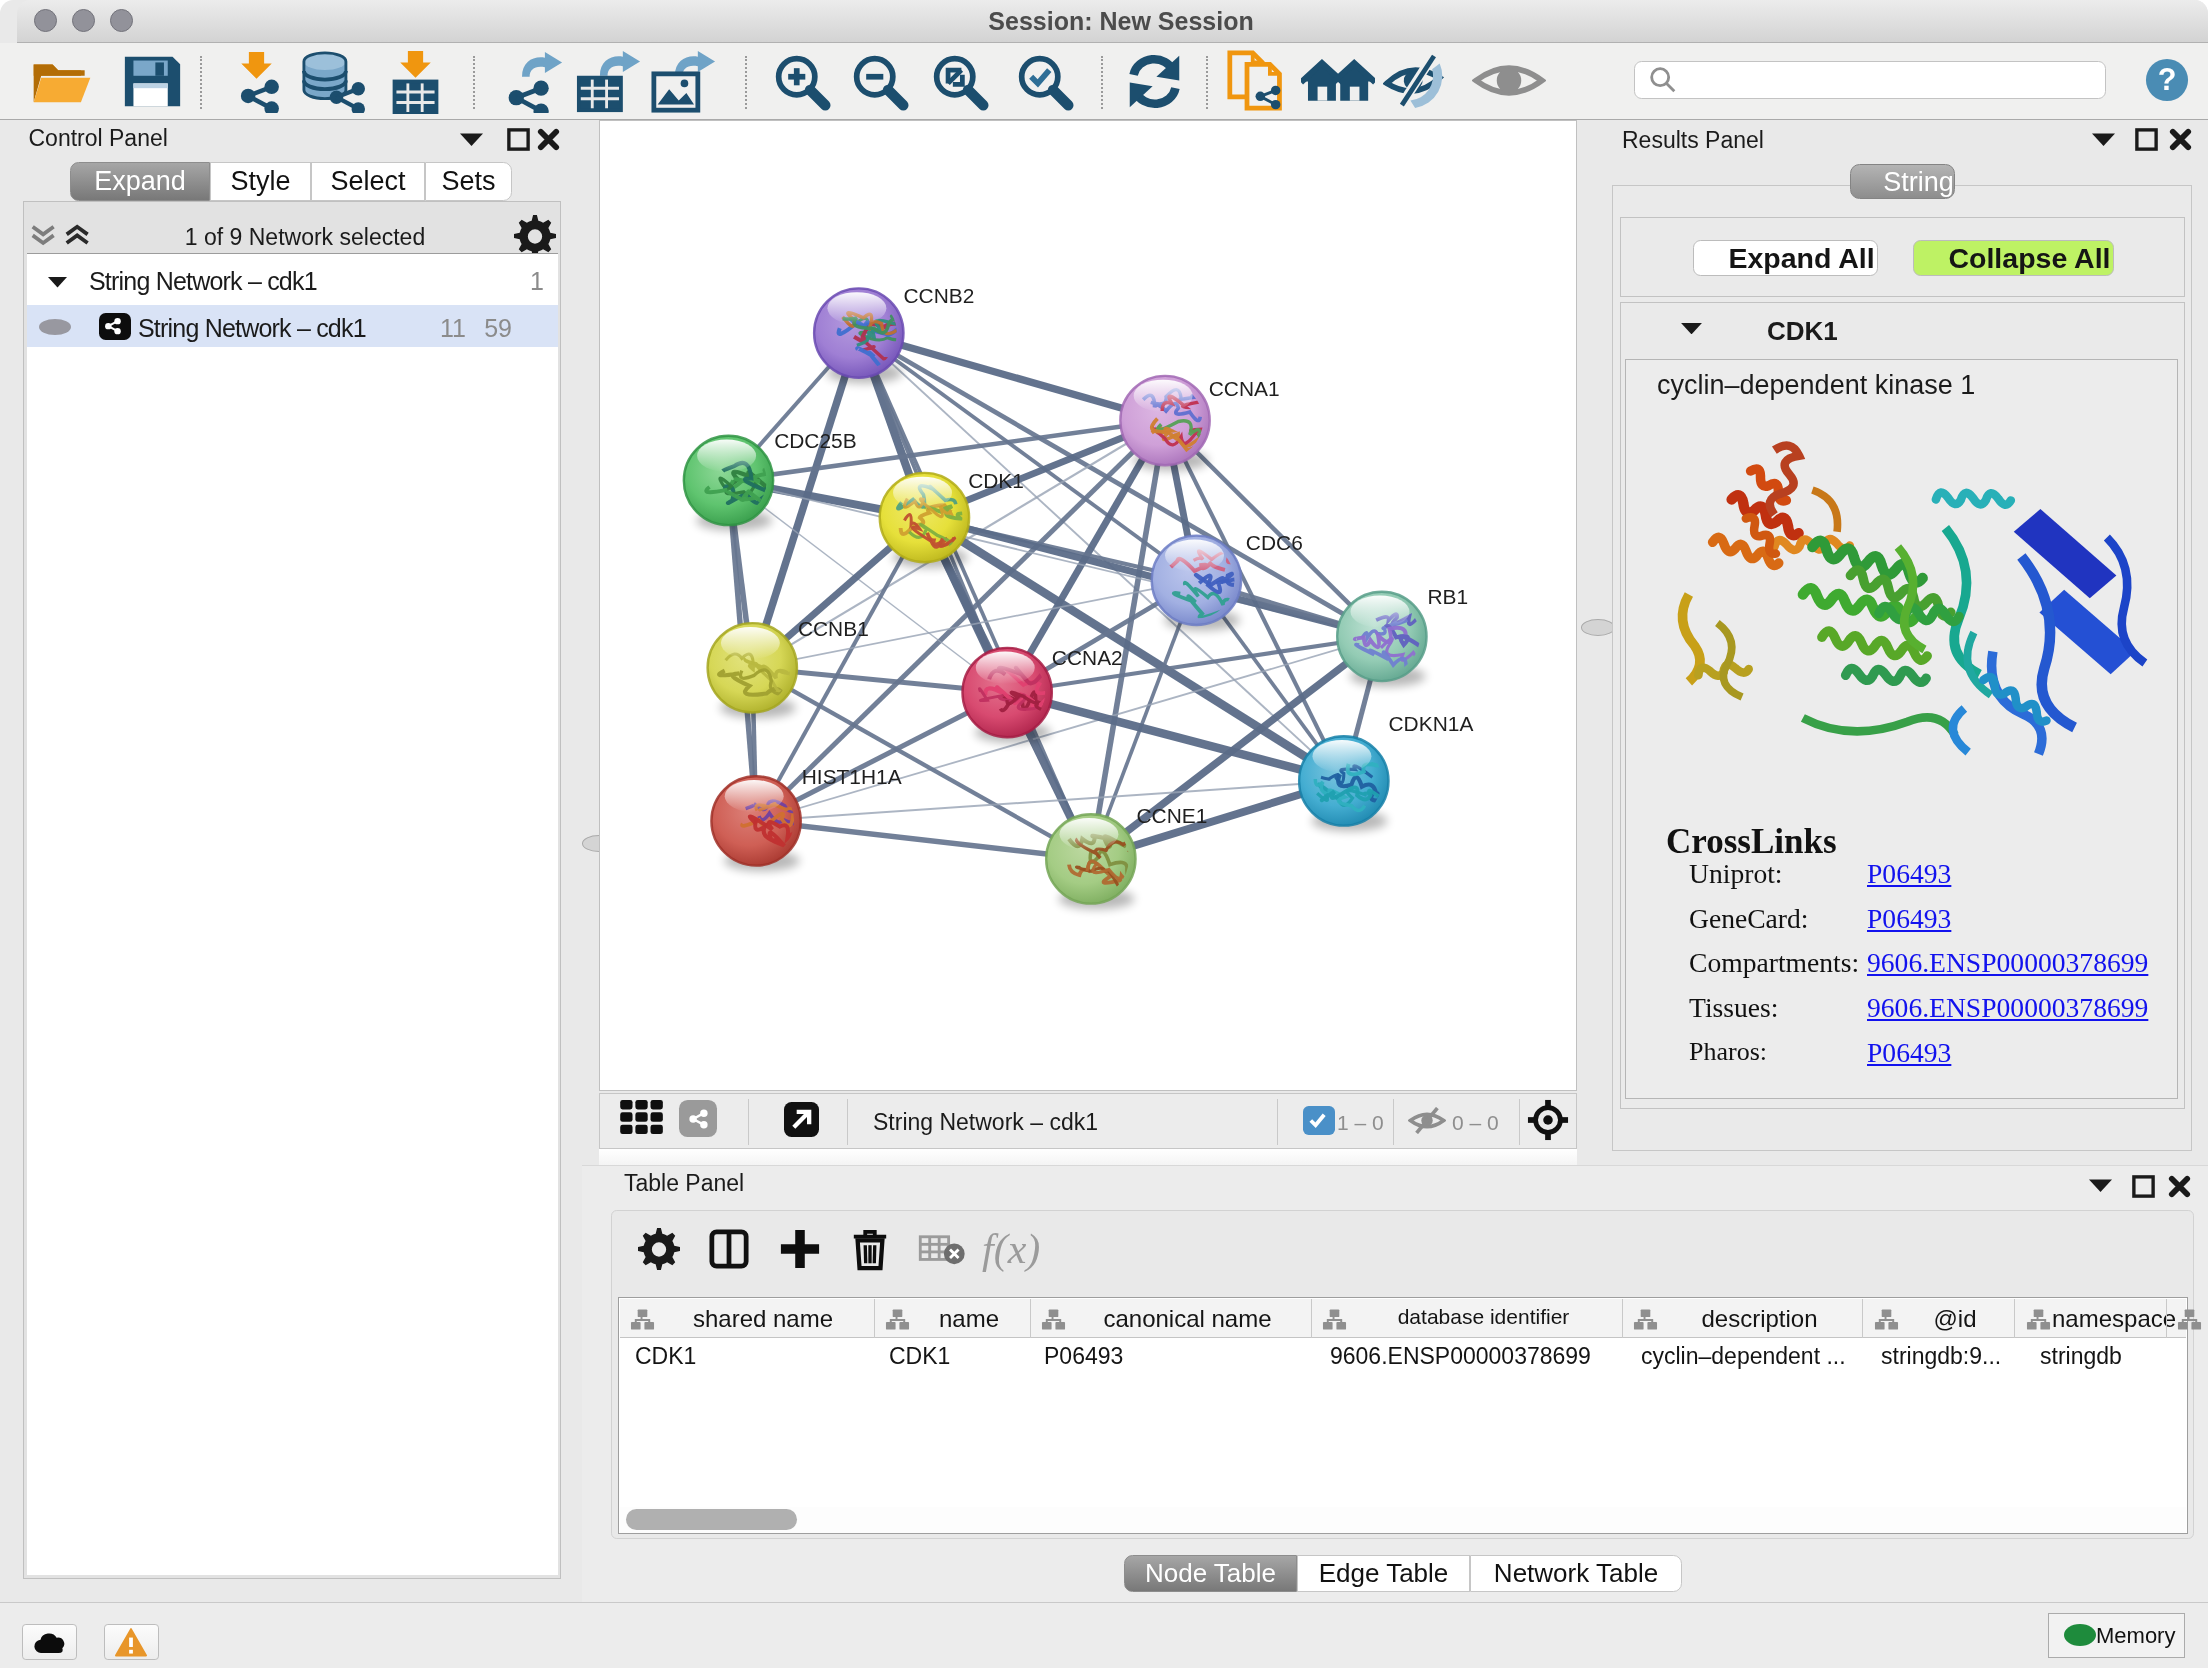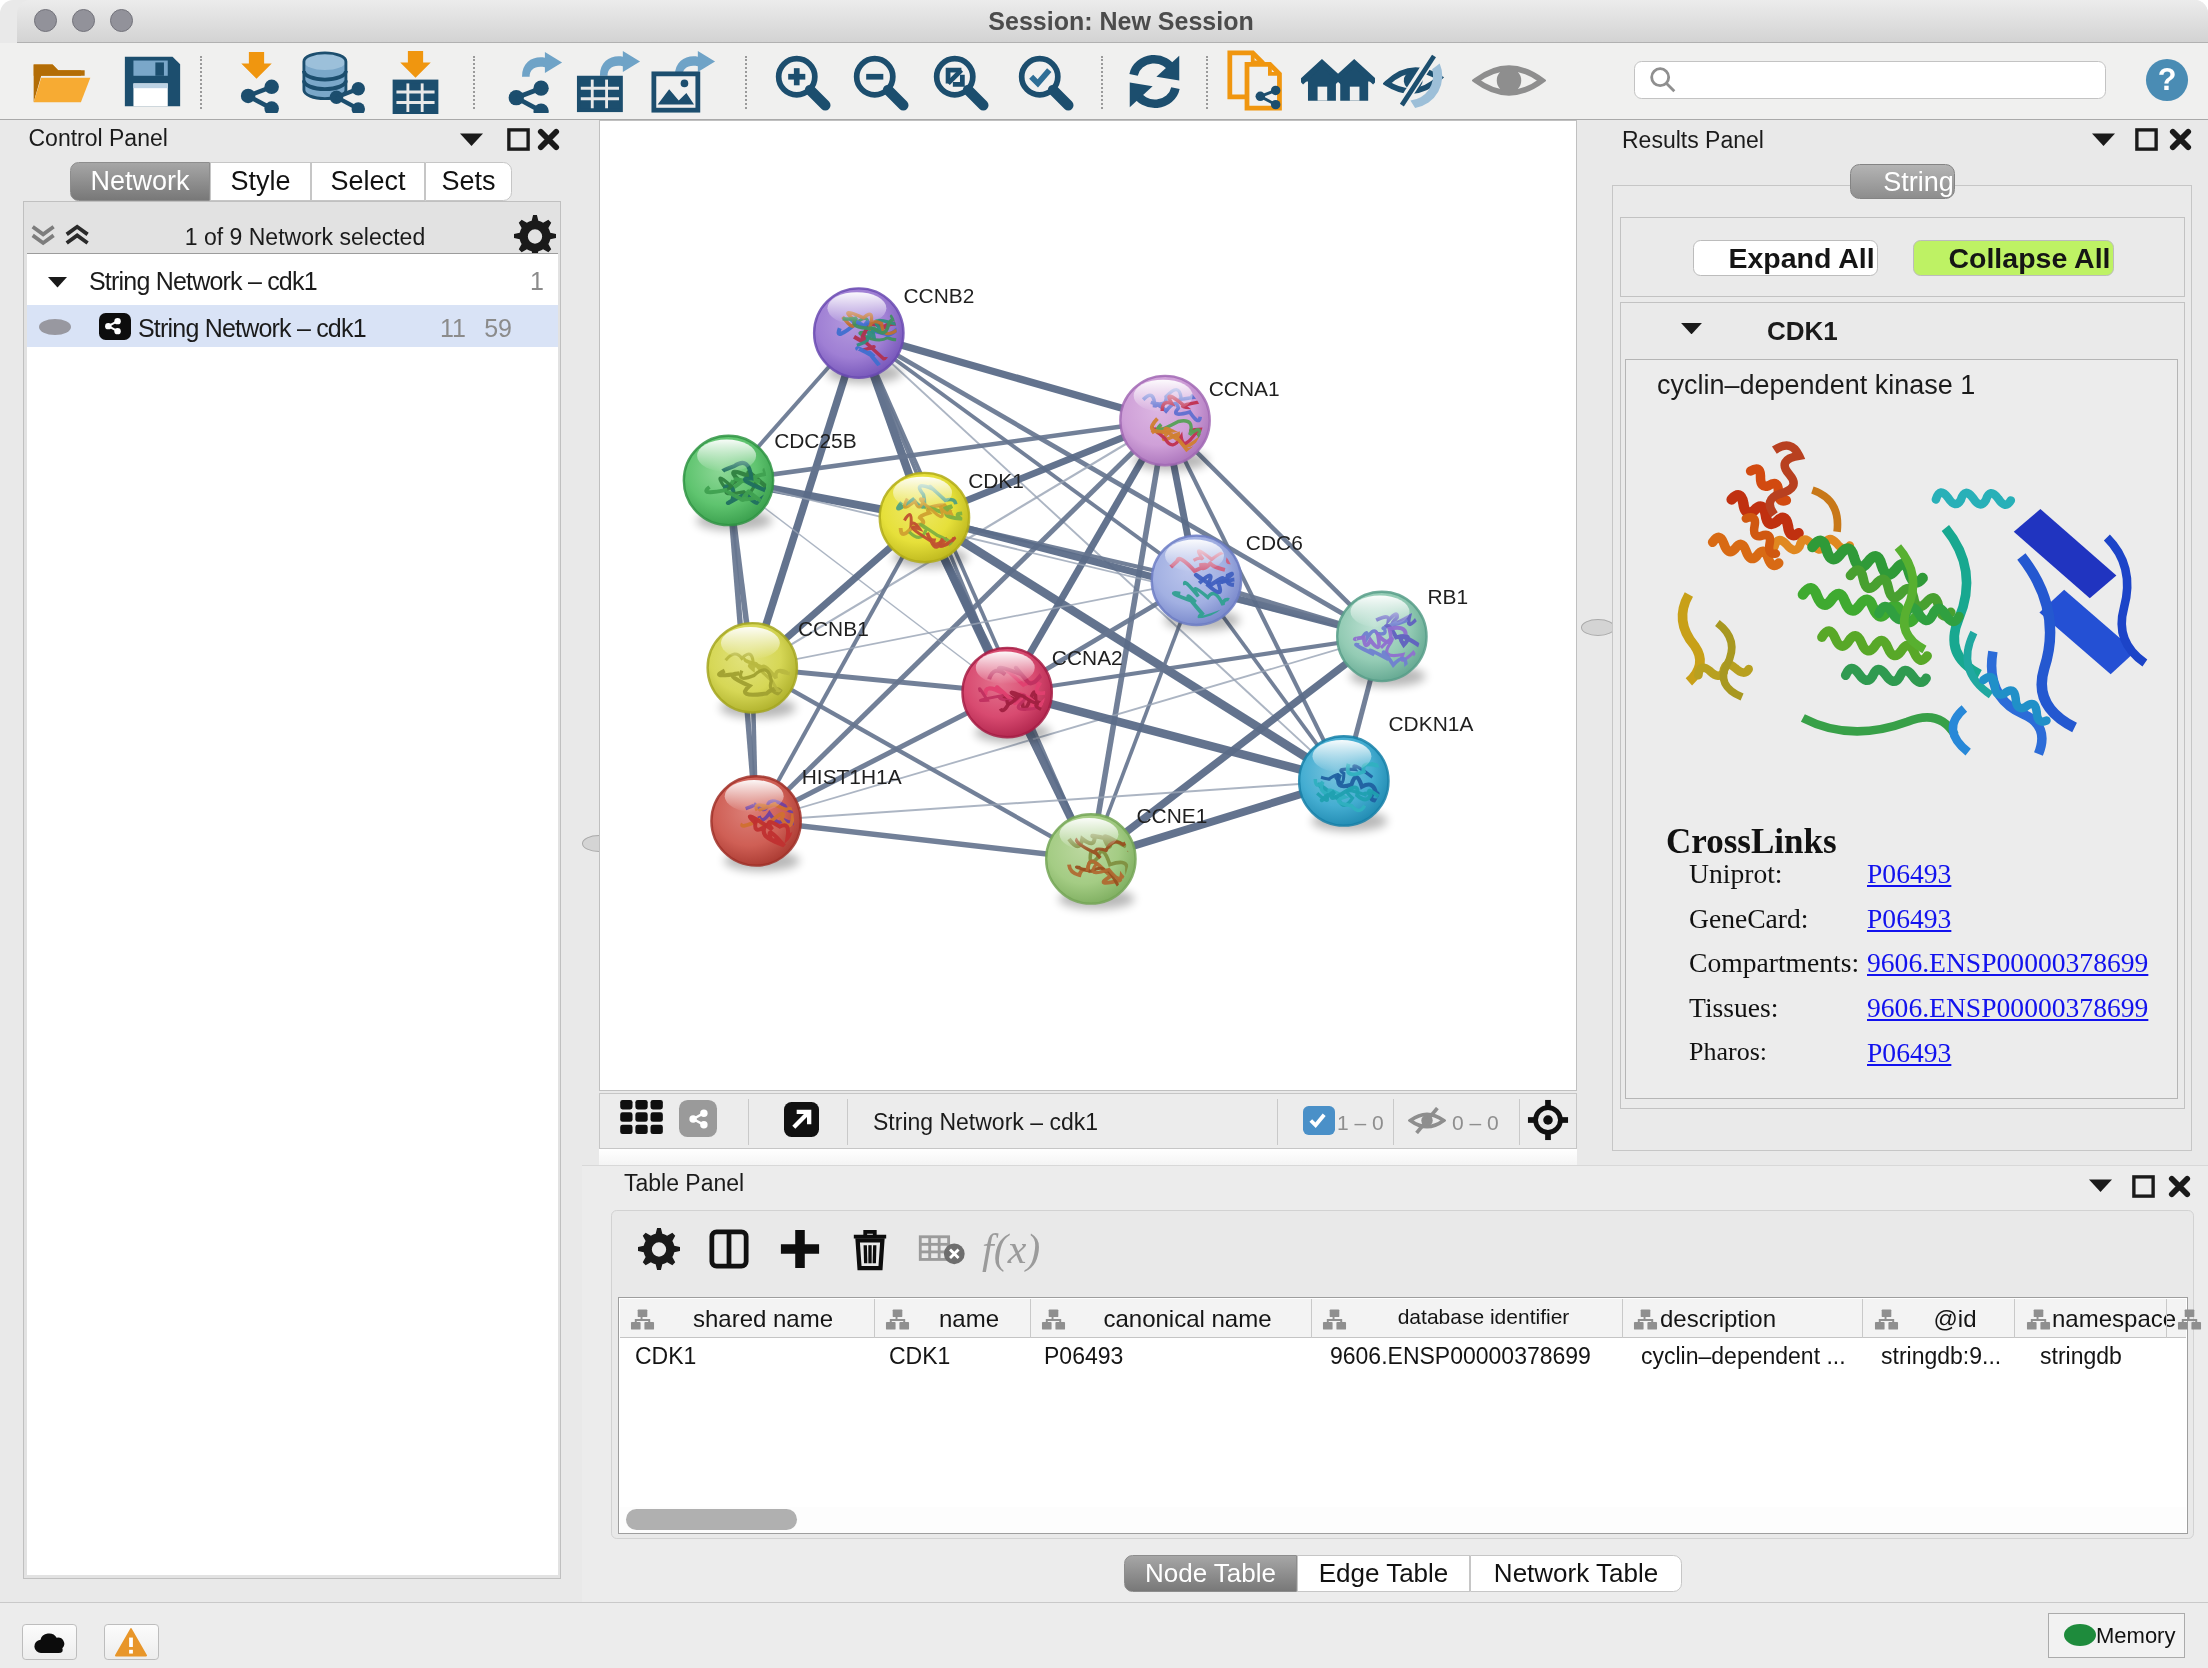--- a/index.html
+++ b/index.html
@@ -207,21 +207,21 @@
     <div class="panel-title" style="left:28.5px;top:125px">Control Panel</div>
     <svg style="position:absolute;left:460px;top:133px" width="23" height="13.3" viewBox="0 0 22 12">
       <path d="M0 0 L22 0 L11 12 Z" fill="#1a1a1a"></path>
     </svg>
     <svg style="position:absolute;left:506px;top:127px" width="25" height="25" viewBox="0 0 26 26">
       <rect x="3" y="3" width="20" height="20" fill="none" stroke="#1a1a1a" stroke-width="3.5"></rect>
     </svg>
     <svg style="position:absolute;left:536px;top:127px" width="25" height="25" viewBox="0 0 26 26">
       <path d="M5 5 L21 21 M21 5 L5 21" stroke="#1a1a1a" stroke-width="6" stroke-linecap="round"></path>
     </svg>
-    <div class="tab tabsel" style="left:70px;top:162px;width:140px;height:39px;line-height:37px;border-radius:8.6px 0 0 8.6px;">Network</div>
+    <div class="tab tabsel" style="left:70px;top:162px;width:140px;height:39px;line-height:37px;border-radius:8.6px 0 0 8.6px;">Expand</div>
     <div class="tab" style="left:210px;top:162px;width:101px;height:39px;line-height:37px;">Style</div>
     <div class="tab" style="left:311px;top:162px;width:114px;height:39px;line-height:37px;">Select</div>
     <div class="tab" style="left:425px;top:162px;width:87px;height:39px;line-height:37px;border-radius:0 8.6px 8.6px 0;">Sets</div>
     <div class="box" style="left:23px;top:201px;width:538px;height:1378px;background:#e2e2e2;border:1.9px solid #c0c0c0;"></div>
     <svg style="position:absolute;left:27px;top:223px" width="38" height="28.5" viewBox="0 0 40 30">
       <g stroke="#7d7d7d" stroke-width="4" fill="none">
         <path d="M6 4 L17 12 L28 4"></path>
         <path d="M6 13 L17 21 L28 13"></path>
       </g>
     </svg>
@@ -781,21 +781,21 @@
     <div style="position:absolute;left:1349px;top:1305px;width:269px;text-align:center;font-size:21px;color:#141414;">database identifier</div>
     <div class="vsep" style="left:1622px;top:1299px;height:39px;border-color:#c9c9c9;"></div>
     <svg style="position:absolute;left:1633px;top:1308px" width="25" height="23" viewBox="0 0 26 23">
       <g fill="#8f8f8f">
         <rect x="8" y="1" width="10" height="8" rx="1"></rect>
         <rect x="1" y="14" width="10" height="8" rx="1"></rect>
         <rect x="15" y="14" width="10" height="8" rx="1"></rect>
         <path d="M12 9 L12 12 M6 14 L6 12 L20 12 L20 14" stroke="#8f8f8f" stroke-width="2" fill="none"></path>
       </g>
     </svg>
-    <div style="position:absolute;left:1660px;top:1305px;width:199px;text-align:left;font-size:24px;color:#141414;">description</div>
+    <div style="position:absolute;left:1660px;top:1305px;width:199px;text-align:center;font-size:24px;color:#141414;">description</div>
     <div class="vsep" style="left:1862px;top:1299px;height:39px;border-color:#c9c9c9;"></div>
     <svg style="position:absolute;left:1874px;top:1308px" width="25" height="23" viewBox="0 0 26 23">
       <g fill="#8f8f8f">
         <rect x="8" y="1" width="10" height="8" rx="1"></rect>
         <rect x="1" y="14" width="10" height="8" rx="1"></rect>
         <rect x="15" y="14" width="10" height="8" rx="1"></rect>
         <path d="M12 9 L12 12 M6 14 L6 12 L20 12 L20 14" stroke="#8f8f8f" stroke-width="2" fill="none"></path>
       </g>
     </svg>
     <div style="position:absolute;left:1900px;top:1305px;width:110px;text-align:center;font-size:24px;color:#141414;">@id</div>

